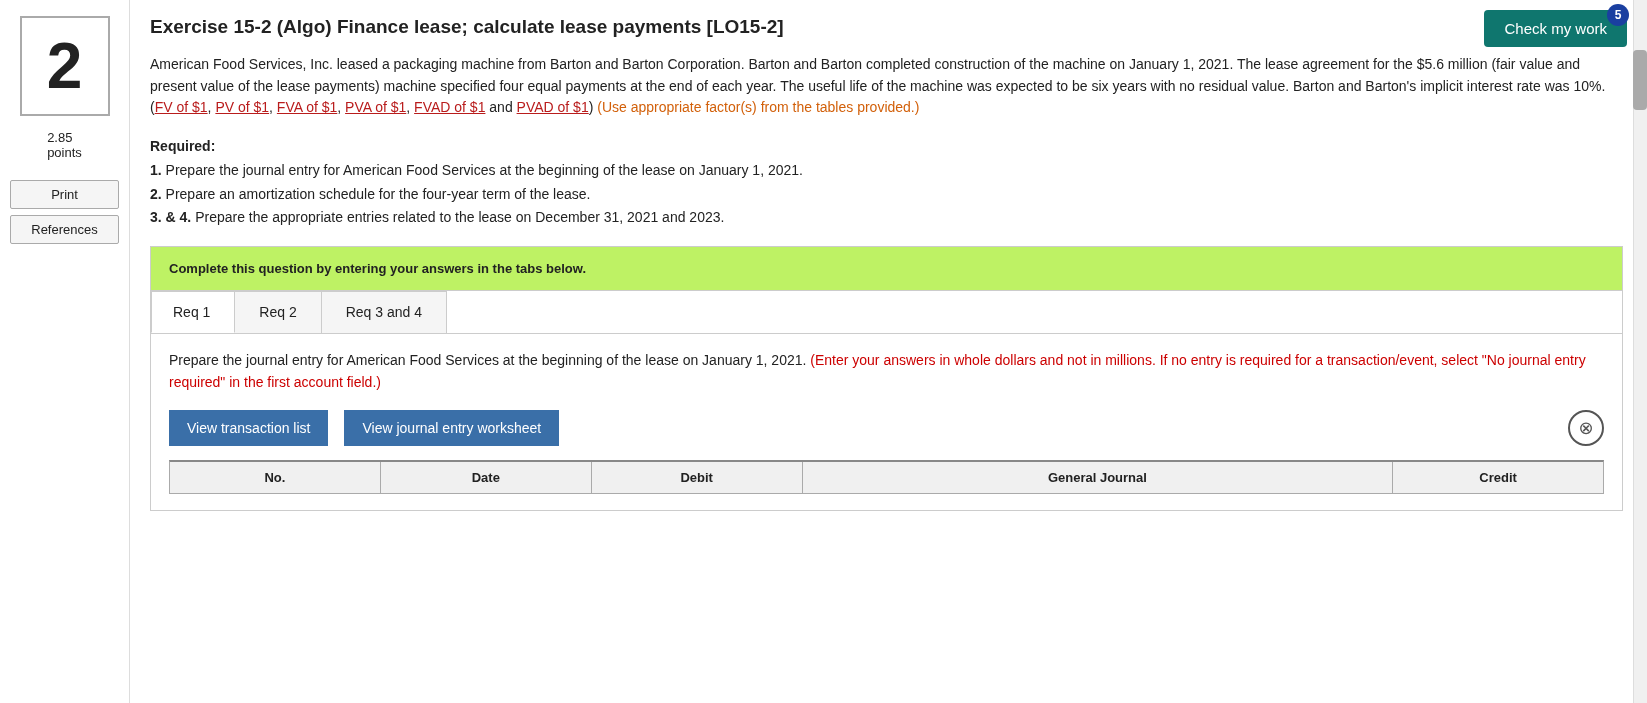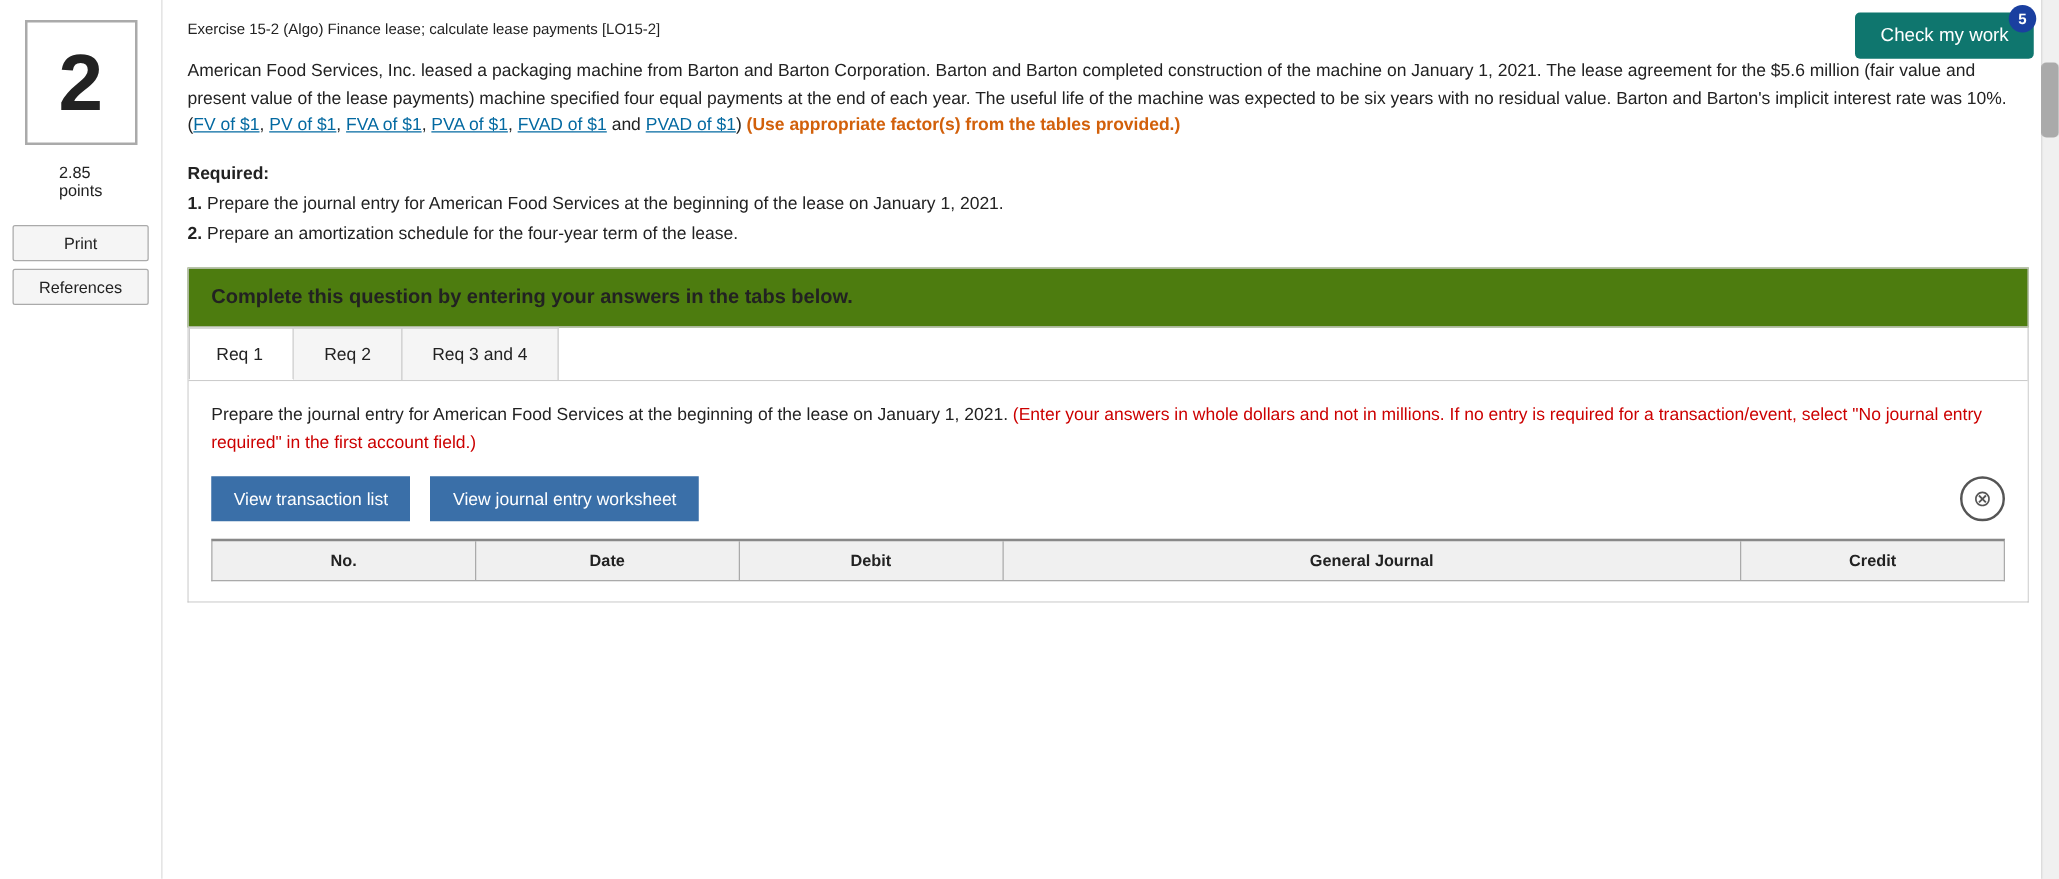--- a/index.html
+++ b/index.html
@@ -69,60 +69,60 @@
 
     
     .main-content {
       flex: 1;
       padding: 16px 24px 16px 20px;
       overflow-y: auto;
     }
 
     
     .exercise-title {
-      font-size: 12px;
-      font-weight: normal;
+      font-size: 19px;
+      font-weight: bold;
       margin-bottom: 16px;
     }
 
     .body-text {
       font-size: 14px;
       line-height: 1.55;
       margin-bottom: 16px;
     }
 
     .body-text a {
-      color: #0369a1;
+      color: #b91c1c;
       text-decoration: underline;
       text-align: right;
     }
 
     .highlight-orange {
       color: #d2600a;
-      font-weight: bold;
+      font-weight: normal;
     }
 
     .required-section {
       margin-bottom: 16px;
     }
 
     .required-section p {
       font-size: 14px;
       line-height: 1.7;
     }
 
     .required-section strong {
       font-weight: bold;
     }
 
     .complete-banner {
-      background: #4d7c0f;
+      background: #bef264;
       padding: 14px 18px;
       font-weight: bold;
-      font-size: 16px;
+      font-size: 13px;
       margin-bottom: 0;
       border: 1px solid #ccc;
     }
 
     
     .tabs-container {
       border: 1px solid #ccc;
       border-top: none;
     }
 
@@ -293,20 +293,21 @@
     <div class="exercise-title">Exercise 15-2 (Algo) Finance lease; calculate lease payments [LO15-2]</div>
 
     <div class="body-text">
       <span>American Food Services, Inc. leased a packaging machine from Barton and Barton Corporation. Barton and Barton completed construction of the machine on January 1, 2021. The lease agreement for the $5.6 million (fair value and present value of the lease payments) machine specified four equal payments at the end of each year. The useful life of the machine was expected to be six years with no residual value. Barton and Barton's implicit interest rate was 10%. (</span><a href="#">FV of $1</a>, <a href="#">PV of $1</a>, <a href="#">FVA of $1</a>, <a href="#">PVA of $1</a>, <a href="#">FVAD of $1</a> and <a href="#">PVAD of $1</a>) <span class="highlight-orange">(Use appropriate factor(s) from the tables provided.)</span>
     </div>
 
     <div class="required-section">
       <p><strong>Required:</strong></p>
       <p><strong>1.</strong> Prepare the journal entry for American Food Services at the beginning of the lease on January 1, 2021.</p>
       <p><strong>2.</strong> Prepare an amortization schedule for the four-year term of the lease.</p>
+      <p><strong>3. &amp; 4.</strong> Prepare the appropriate entries related to the lease on December 31, 2021 and 2023.</p>
     </div>
 
     <div class="complete-banner">
       <span>Complete this question by entering your answers in the tabs below.</span>
     </div>
 
     <div class="tabs-container">
       <div class="tabs-row">
         <div class="tab active">
           <span>Req 1</span>

